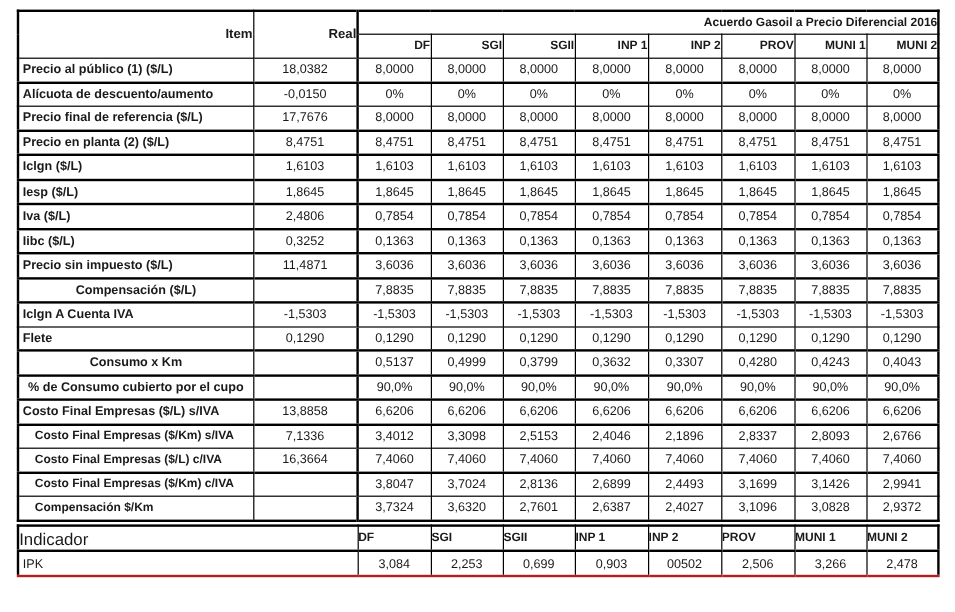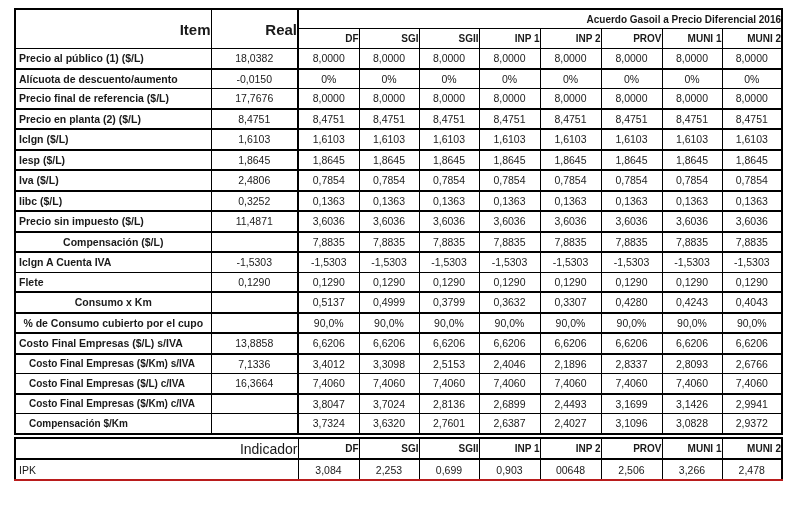--- a/index.html
+++ b/index.html
@@ -9,24 +9,24 @@
   td, th { border:1px solid #000; padding:0; font-size:10.5px; white-space:nowrap; overflow:hidden; }
   #main { left:14px; top:8px; width:767px; border:2px solid #000; }
   #main th { font-weight:bold; font-size:10px; text-align:right; }
   #main td { height:18.5px; text-align:center; }
   #main td.lbl { text-align:left; padding-left:3px;font-weight:bold; }
   #main td.lbl.ctr { text-align:center; padding-left:0;margin-left:43px; }
   #main td.lbl.ind { padding-left:13px; font-size:10px; }
   #main tr.thick td { border-bottom:2px solid #000; }
   #main .hdr1 th { height:18px; }
   #main .hdr2 th { height:19px; }
-  #main .hdr-item, #main .hdr-real { font-size:15px; }
+  #main .hdr-item, #main .hdr-real { font-size:11px; }
   #main .vsep { border-left:2px solid #000; }
   #ind { left:14px; top:437px; width:767px; border:2px solid #000; border-bottom:none; }
-  #ind th { height:19px; font-weight:bold; font-size:10px; text-align:right; }
+  #ind th { height:19px; font-weight:bold; font-size:10px; text-align:left; }
   #ind th.ind-title { font-weight:normal; font-size:14px; }
   #ind td { height:19px; text-align:center; }
   #ind td.lbl { text-align:left; padding-left:3px; }
   #ind tr.last td { border-bottom:none; }
   #ind tr.r1 td { border-bottom:2px solid #b91c1c; }
   #ind th { border-bottom:2px solid #000; }
 </style>
 </head>
 <body>
 
@@ -317,19 +317,19 @@
         <th>MUNI 2</th>
       </tr>
   </thead>
   <tbody id="ind-body">
       <tr class="r1">
         <td class="lbl">IPK</td>
         <td>3,084</td>
         <td>2,253</td>
         <td>0,699</td>
         <td>0,903</td>
-        <td>00648</td>
+        <td>00502</td>
         <td>2,506</td>
         <td>3,266</td>
         <td>2,478</td>
       </tr>
     </tbody>
 </table>
 
 </body></html>

